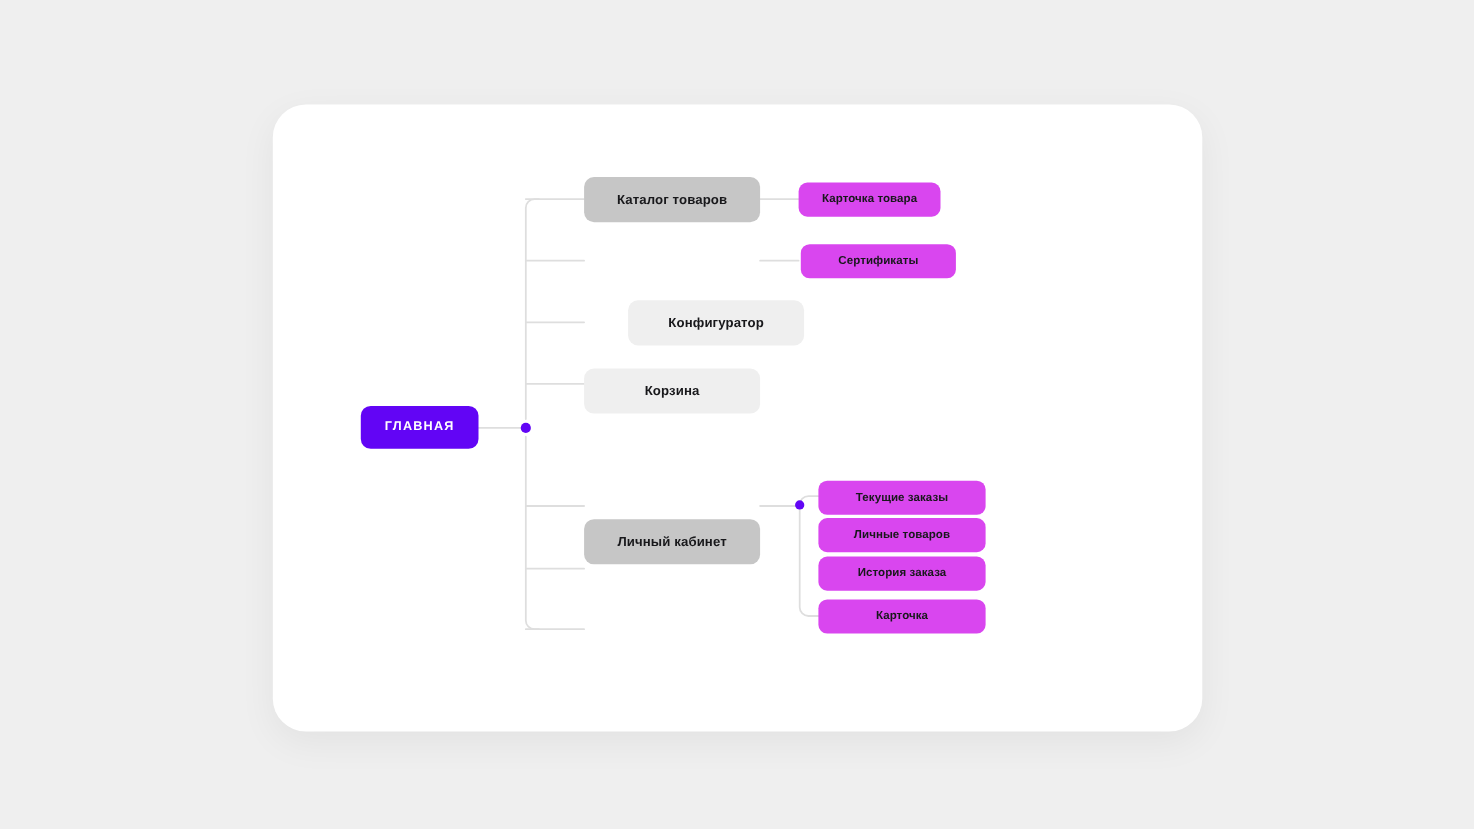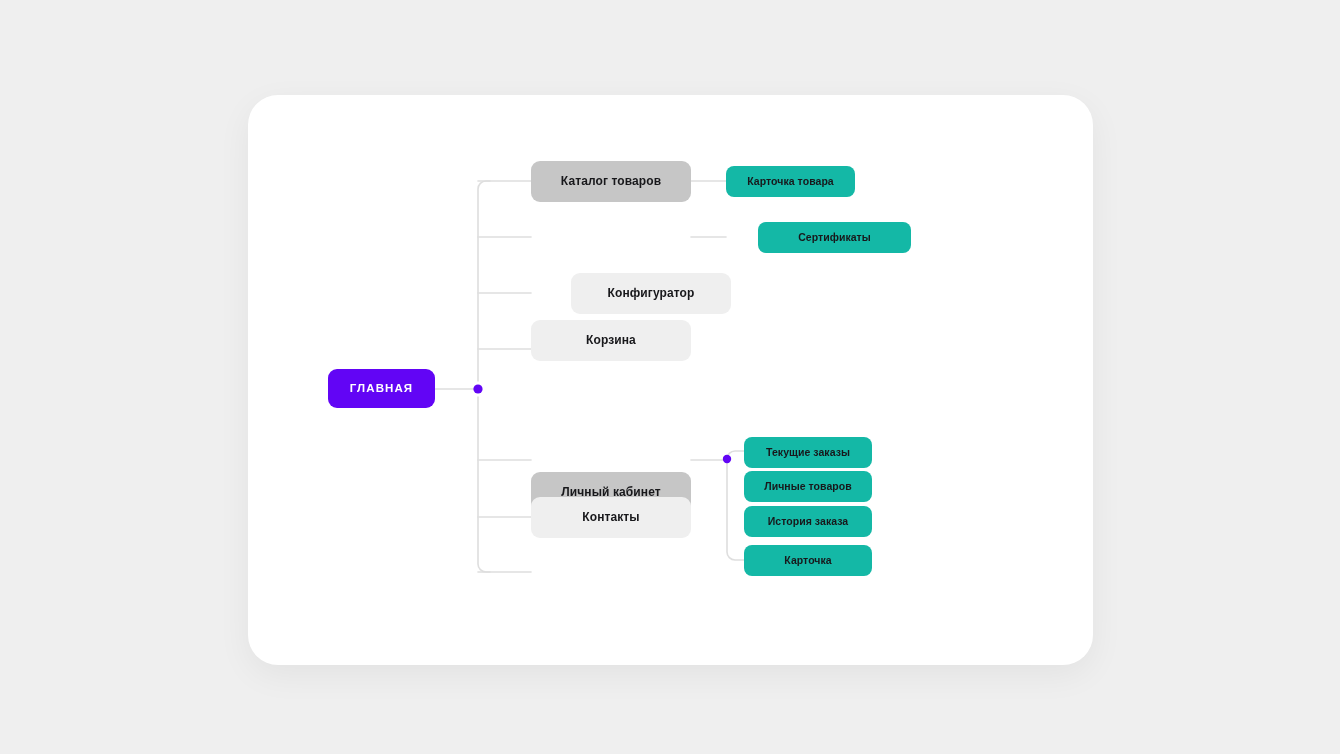--- a/index.html
+++ b/index.html
@@ -78,43 +78,43 @@
     font-weight: bold;
     letter-spacing: 0.1px;
   }
   .node-l1.dark  { background: #c6c6c6; }
   .node-l1.light { background: #efefef; }
 
   .node-l2 {
     width: 129px;
     height: 31px;
     border-radius: 8px;
-    background: #14b8a6;
+    background: #d946ef;
     color: #18181b;
     font-size: 10.5px;
     font-weight: bold;
     letter-spacing: 0.05px;
   }
 
   .node-l2.wide {
-    width: 128px;
+    width: 152px;
   }
 
   
   .n-catalog  { top: 161px; }
   .n-about    { top: 217px; }
   .n-config   { top: 273px; margin-left: 40px; }
-  .n-cart     { top: 320px; }
+  .n-cart     { top: 335px; }
   .n-account  { top: 440px; margin-top: 32px; }
   .n-contacts { top: 497px; }
   .n-404      { top: 553px; }
 
   
   .n-product-card { left: 726px; top: 166px; width: 129px; }
-  .n-certs        { left: 758px; top: 222px; width: 153px; }
+  .n-certs        { left: 728px; top: 222px; width: 141px; }
   .n-orders       { left: 744px; top: 437px; width: 128px; }
   .n-personal     { left: 744px; top: 471px; width: 128px; }
   .n-history      { left: 744px; top: 506px; width: 128px; }
   .n-favorites    { left: 744px; top: 545px; width: 128px; }
 </style>
 </head>
 <body>
 
 <div class="canvas">
 
@@ -158,23 +158,20 @@
   </div>
   <div class="node node-l1 light n-config">
     <span>Конфигуратор</span>
   </div>
   <div class="node node-l1 light n-cart">
     <span>Корзина</span>
   </div>
   <div class="node node-l1 dark n-account">
     <span>Личный кабинет</span>
   </div>
-  <div class="node node-l1 light n-contacts">
-    <span>Контакты</span>
-  </div>
 
   <div class="node node-l2 n-product-card">
     <span>Карточка товара</span>
   </div>
   <div class="node node-l2 n-certs">
     <span>Сертификаты</span>
   </div>
   <div class="node node-l2 wide n-orders">
     <span>Текущие заказы</span>
   </div>

